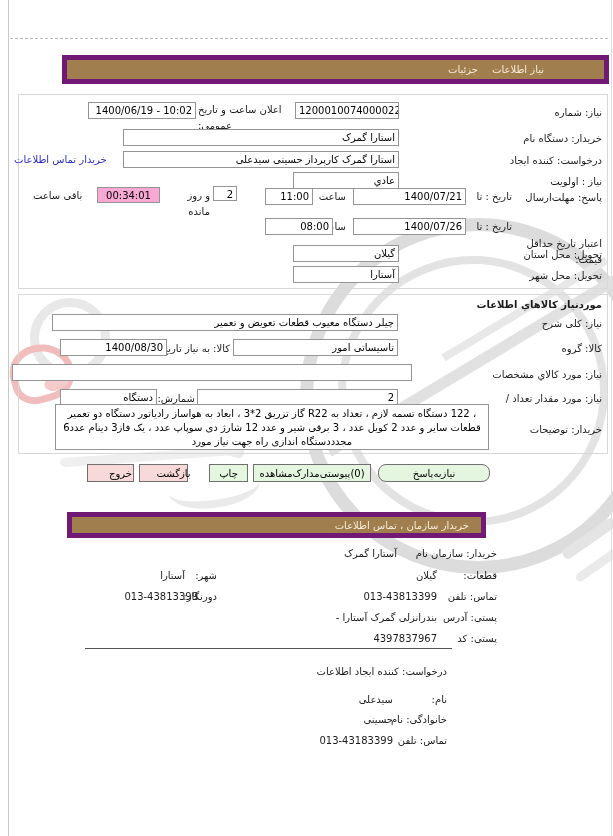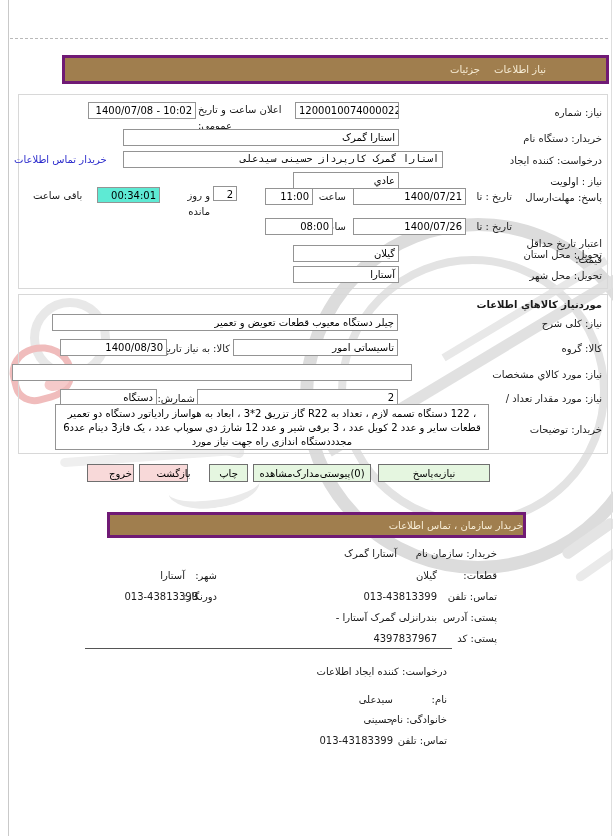--- a/index.html
+++ b/index.html
@@ -24,41 +24,41 @@
   .calli3{left:168px;top:466px;width:92px;height:34px;border-bottom:8px solid #eaeaea;border-radius:50%;transform:rotate(-8deg);}
   .calli4{left:60px;top:452px;width:180px;height:9px;background:#efefef;transform:rotate(-4deg);border-radius:5px;}
   .red1{left:10px;top:344px;width:50px;height:44px;border:7px solid #f0bcbc;border-radius:50% 60% 50% 40%;transform:rotate(-15deg);}
   .red2{left:44px;top:374px;width:26px;height:16px;background:#f5caca;border-radius:50%;transform:rotate(-22deg);}
   .grz1{left:558px;top:533px;width:62px;height:11px;background:#e4e4e4;transform:rotate(-35deg);border-radius:5px;}
   .grz2{left:572px;top:560px;width:52px;height:9px;background:#eaeaea;transform:rotate(-35deg);border-radius:5px;}
 
   .ui{position:absolute;inset:0;z-index:1;}
 
   
-  .brownbar{position:absolute;background:#a07e4e;border:3px solid #701a75;color:#f7edd6;font-size:10px;display:flex;align-items:center;box-sizing:border-box;}
+  .brownbar{position:absolute;background:#a07e4e;border:5px solid #701a75;color:#f7edd6;font-size:10px;display:flex;align-items:center;box-sizing:border-box;}
   .tabbar{left:62px;top:55px;width:547px;height:29px;justify-content:flex-end;gap:14px;padding-right:60px;}
   .tab{cursor:default;}
-  .bar2{left:67px;top:512px;width:419px;height:26px;justify-content:flex-end;margin-left:40px;}
+  .bar2{left:67px;top:512px;width:419px;height:26px;justify-content:flex-end;padding-right:12px;}
 
   
   .panel{position:absolute;border:1px solid #d8d8d8;background:transparent;box-sizing:border-box;}
   .panel1{left:18px;top:94px;width:590px;height:195px;}
   .panel2{left:18px;top:294px;width:590px;height:160px;}
 
   
   .lbl{position:absolute;white-space:nowrap;font-size:10px;color:#1a1a1a;line-height:12px;}
   .lblw{position:absolute;font-size:10px;color:#1a1a1a;line-height:16px;}
   .bold{font-weight:bold;}
 
   
   .tb{position:absolute;background:#fff;border:1px solid #949494;box-sizing:border-box;font-size:10px;color:#000;
       padding:1px 3px;white-space:nowrap;overflow:hidden;text-align:right;line-height:13px;height:17px;}
   .ta{position:absolute;background:#fff;border:1px solid #949494;box-sizing:border-box;font-size:10px;color:#000;
       padding:2px 4px;text-align:center;line-height:14px;overflow:hidden;}
-  .hl{background:#5eead4;text-align:right;}
+  .hl{background:#f9a8d4;text-align:center;}
 
   .link{position:absolute;font-size:10px;color:#2b2bcc;white-space:nowrap;cursor:pointer;}
 
   
   .btn{position:absolute;height:18px;border:1px solid #6f6f6f;box-sizing:border-box;font-size:10px;color:#000;
        display:flex;align-items:center;justify-content:center;cursor:pointer;top:464px;}
   .green{background:#e5f6e0;}
   .pink{background:#f8d9d9;padding-left:20px;}
 
   .hr2{position:absolute;left:85px;top:648px;width:367px;height:1px;background:#555;}
@@ -91,27 +91,27 @@
     <div class="brownbar tabbar">
       <span class="tab"><span class="tk-r">جزئیات</span></span>
       <span class="tab"><span class="tk-r">اطلاعات</span> <span class="tk-r">نیاز</span></span>
     </div>
 
     <div class="panel panel1"></div>
 
     <div class="lbl" style="right:11px;top:107px;"><span class="tk-r">شماره</span> <span class="tk-r">نیاز:</span></div>
     <div class="tb" style="left:295px;top:102px;width:104px;"><span class="tk-l">1200010074000022</span></div>
     <div class="lblw" style="left:198px;top:102px;width:96px;text-align:left;"><span class="tk-r">تاریخ</span> <span class="tk-r">و</span> <span class="tk-r">ساعت</span> <span class="tk-r">اعلان</span> <span class="tk-r">عمومی:</span></div>
-    <div class="tb" style="left:88px;top:102px;width:108px;"><span class="tk-l">1400/07/08</span> <span class="tk-l">-</span> <span class="tk-l">10:02</span></div>
+    <div class="tb" style="left:88px;top:102px;width:108px;"><span class="tk-l">1400/06/19</span> <span class="tk-l">-</span> <span class="tk-l">10:02</span></div>
 
     <div class="lbl" style="right:11px;top:133px;"><span class="tk-r">نام</span> <span class="tk-r">دستگاه</span> <span class="tk-r">خریدار:</span></div>
     <div class="tb" style="left:123px;top:129px;width:276px;"><span class="tk-r">گمرک</span> <span class="tk-r">استارا</span></div>
 
     <div class="lbl" style="right:11px;top:155px;"><span class="tk-r">ایجاد</span> <span class="tk-r">کننده</span> <span class="tk-r">درخواست:</span></div>
-    <div class="tb" style="left:123px;top:151px;width:320px;font-family:Liberation Mono, monospace;"><span class="tk-r">سیدعلی</span> <span class="tk-r">حسینی</span> <span class="tk-r">کارپرداز</span> <span class="tk-r">گمرک</span> <span class="tk-r">استارا</span></div>
+    <div class="tb" style="left:123px;top:151px;width:276px;"><span class="tk-r">سیدعلی</span> <span class="tk-r">حسینی</span> <span class="tk-r">کارپرداز</span> <span class="tk-r">گمرک</span> <span class="tk-r">استارا</span></div>
     <div class="link" style="left:14px;top:154px;"><span class="tk-r">اطلاعات</span> <span class="tk-r">تماس</span> <span class="tk-r">خریدار</span></div>
 
     <div class="lbl" style="right:11px;top:176px;"><span class="tk-r">اولویت</span> <span class="tk-l">:</span> <span class="tk-r">نیاز</span></div>
     <div class="tb" style="left:293px;top:172px;width:106px;"><span class="tk-r">عادي</span></div>
 
     <div class="lblw" style="right:11px;top:190px;width:92px;text-align:right;"><span class="tk-r">مهلت‌ارسال</span> <span class="tk-r">پاسخ:</span></div>
     <div class="lbl" style="right:101px;top:191px;"><span class="tk-r">تا</span> <span class="tk-l">:</span> <span class="tk-r">تاریخ</span></div>
     <div class="tb" style="left:353px;top:188px;width:113px;"><span class="tk-l">1400/07/21</span></div>
     <div class="lbl" style="right:267px;top:191px;"><span class="tk-r">ساعت</span></div>
     <div class="tb" style="left:265px;top:188px;width:48px;"><span class="tk-l">11:00</span></div>
@@ -148,21 +148,21 @@
     <div class="tb" style="left:12px;top:364px;width:400px;"></div>
 
     <div class="lbl" style="right:11px;top:393px;"><span class="tk-l">/</span> <span class="tk-r">تعداد</span> <span class="tk-r">مقدار</span> <span class="tk-r">مورد</span> <span class="tk-r">نیاز:</span></div>
     <div class="tb" style="left:197px;top:389px;width:201px;"><span class="tk-l">2</span></div>
     <div class="lbl" style="right:418px;top:393px;"><span class="tk-r">واحد</span> <span class="tk-r">شمارش:</span></div>
     <div class="tb" style="left:60px;top:389px;width:97px;"><span class="tk-r">دستگاه</span></div>
 
     <div class="lbl" style="right:11px;top:424px;"><span class="tk-r">توضیحات</span> <span class="tk-r">خریدار:</span></div>
     <div class="ta" style="left:55px;top:404px;width:434px;height:46px;"><span class="tk-r">تعمیر</span> <span class="tk-r">دو</span> <span class="tk-r">دستگاه</span> <span class="tk-r">رادیاتور</span> <span class="tk-r">هواساز</span> <span class="tk-r">به</span> <span class="tk-r">ابعاد</span> <span class="tk-r">،</span> <span class="tk-l">3*2</span> <span class="tk-r">تزریق</span> <span class="tk-r">گاز</span> <span class="tk-l">R22</span> <span class="tk-r">به</span> <span class="tk-r">تعداد</span> <span class="tk-r">،</span> <span class="tk-r">لازم</span> <span class="tk-r">تسمه</span> <span class="tk-r">دستگاه</span> <span class="tk-l">122</span> <span class="tk-r">،</span> <span class="tk-l">عدد6</span> <span class="tk-r">دینام</span> <span class="tk-l">فاز3</span> <span class="tk-r">یک</span> <span class="tk-r">،</span> <span class="tk-r">عدد</span> <span class="tk-r">سوپاپ</span> <span class="tk-r">دی</span> <span class="tk-r">شارژ</span> <span class="tk-l">12</span> <span class="tk-r">عدد</span> <span class="tk-r">و</span> <span class="tk-r">شیر</span> <span class="tk-r">برقی</span> <span class="tk-l">3</span> <span class="tk-r">،</span> <span class="tk-r">عدد</span> <span class="tk-r">کویل</span> <span class="tk-l">2</span> <span class="tk-r">عدد</span> <span class="tk-r">و</span> <span class="tk-r">سایر</span> <span class="tk-r">قطعات</span> <span class="tk-r">مورد</span> <span class="tk-r">نیاز</span> <span class="tk-r">جهت</span> <span class="tk-r">راه</span> <span class="tk-r">اندازی</span> <span class="tk-r">مجدددستگاه</span></div>
 
-    <div class="btn green" style="left:378px;width:112px;">
+    <div class="btn green" style="left:378px;width:112px;border-radius:8px;">
         <span class="tk-r">پاسخ</span> 
         <span class="tk-r">به</span> 
         <span class="tk-r">نیاز</span>
       </div>
     <div class="btn green" style="left:253px;width:118px;">
         <span class="tk-r">مشاهده</span> 
         <span class="tk-r">مدارک</span> 
         <span class="tk-r">پیوستی</span> 
         <span class="tk-l">(0)</span>
       </div>

